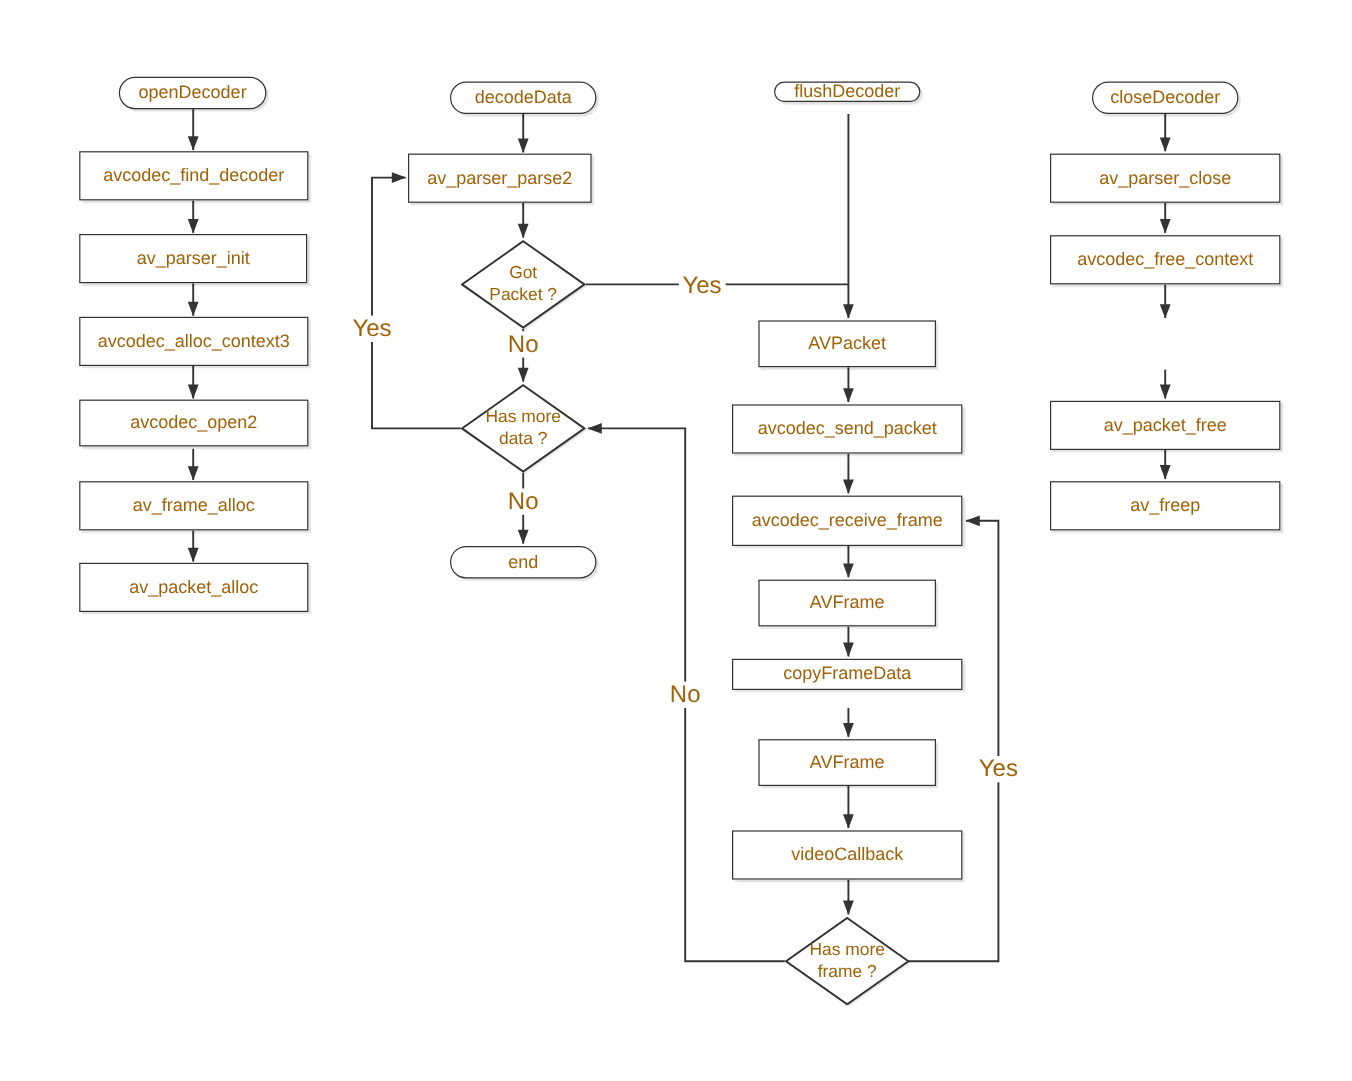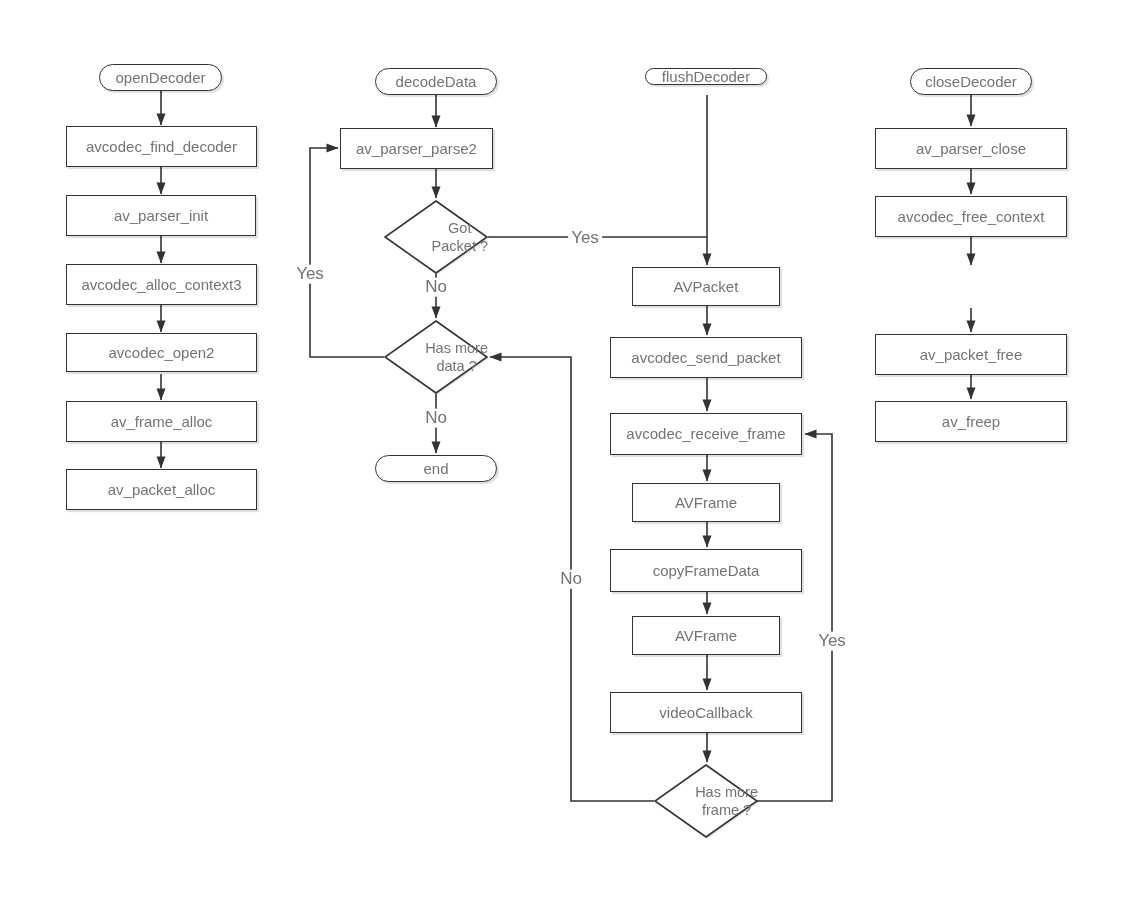--- a/index.html
+++ b/index.html
@@ -2,21 +2,21 @@
 <html><head>
 <meta charset="utf-8">
 <style>
   html, body { margin: 0; padding: 0; background: #ffffff; }
   .canvas {
     position: relative;
     width: 1127px;
     height: 901px;
     background: #ffffff;
     font-family: "Liberation Sans", "DejaVu Sans", sans-serif;
-    color: #737373;
+    color: #a16207;
     overflow: hidden;
   }
   svg.edges {
     position: absolute;
     left: 0; top: 0;
     width: 1127px; height: 901px;
   }
   svg.edges path.edge {
     stroke: #333333;
     stroke-width: 1.6;
@@ -35,21 +35,21 @@
     text-align: center;
     box-shadow: 2px 2px 1px rgba(0,0,0,0.12);
     white-space: nowrap;
   }
   .pill { border-radius: 14px; }
   .diamond {
     position: absolute;
     box-sizing: border-box;
     display: flex;
     align-items: center;
-    justify-content: flex-end;
+    justify-content: center;
   }
   .diamond svg {
     position: absolute;
     left: 0; top: 0;
     width: 100%; height: 100%;
     filter: drop-shadow(1.5px 1.5px 0.5px rgba(0,0,0,0.12));
   }
   .diamond svg polygon {
     fill: #ffffff;
     stroke: #333333;
@@ -60,21 +60,21 @@
     font-size: 14.5px;
     line-height: 1.25;
     text-align: center;
     white-space: pre-line;
   }
   .edge-label {
     position: absolute;
     transform: translate(-50%, -50%);
     background: #ffffff;
     padding: 0 3px;
-    font-size: 17px;
+    font-size: 20px;
     line-height: 1.1;
   }
 </style>
 </head>
 <body>
 
 <div class="canvas">
 
   <svg class="edges">
     <defs>
@@ -142,21 +142,21 @@
 data ?</div>
   </div>
 
   <div class="node pill" style="left:375px;top:455px;width:122px;height:27px">end</div>
 
   <div class="node pill" style="left:645px;top:68px;width:122px;height:17px">flushDecoder</div>
   <div class="node" style="left:632px;top:267px;width:148px;height:39px">AVPacket</div>
   <div class="node" style="left:610px;top:337px;width:192px;height:41px">avcodec_send_packet</div>
   <div class="node" style="left:610px;top:413px;width:192px;height:42px">avcodec_receive_frame</div>
   <div class="node" style="left:632px;top:483px;width:148px;height:39px">AVFrame</div>
-  <div class="node" style="left:610px;top:549px;width:192px;height:43px">copyFrameData</div>
+  <div class="node" style="left:610px;top:549px;width:192px;height:26px">copyFrameData</div>
   <div class="node" style="left:632px;top:616px;width:148px;height:39px">AVFrame</div>
   <div class="node" style="left:610px;top:692px;width:192px;height:41px">videoCallback</div>
 
   <div class="diamond" style="left:654px;top:764px;width:104px;height:74px">
     <svg viewBox="0 0 104 74">
         <polygon points="52,1 103,37 52,73 1,37"></polygon>
       </svg>
     <div class="dlabel">Has more
 frame ?</div>
   </div>

